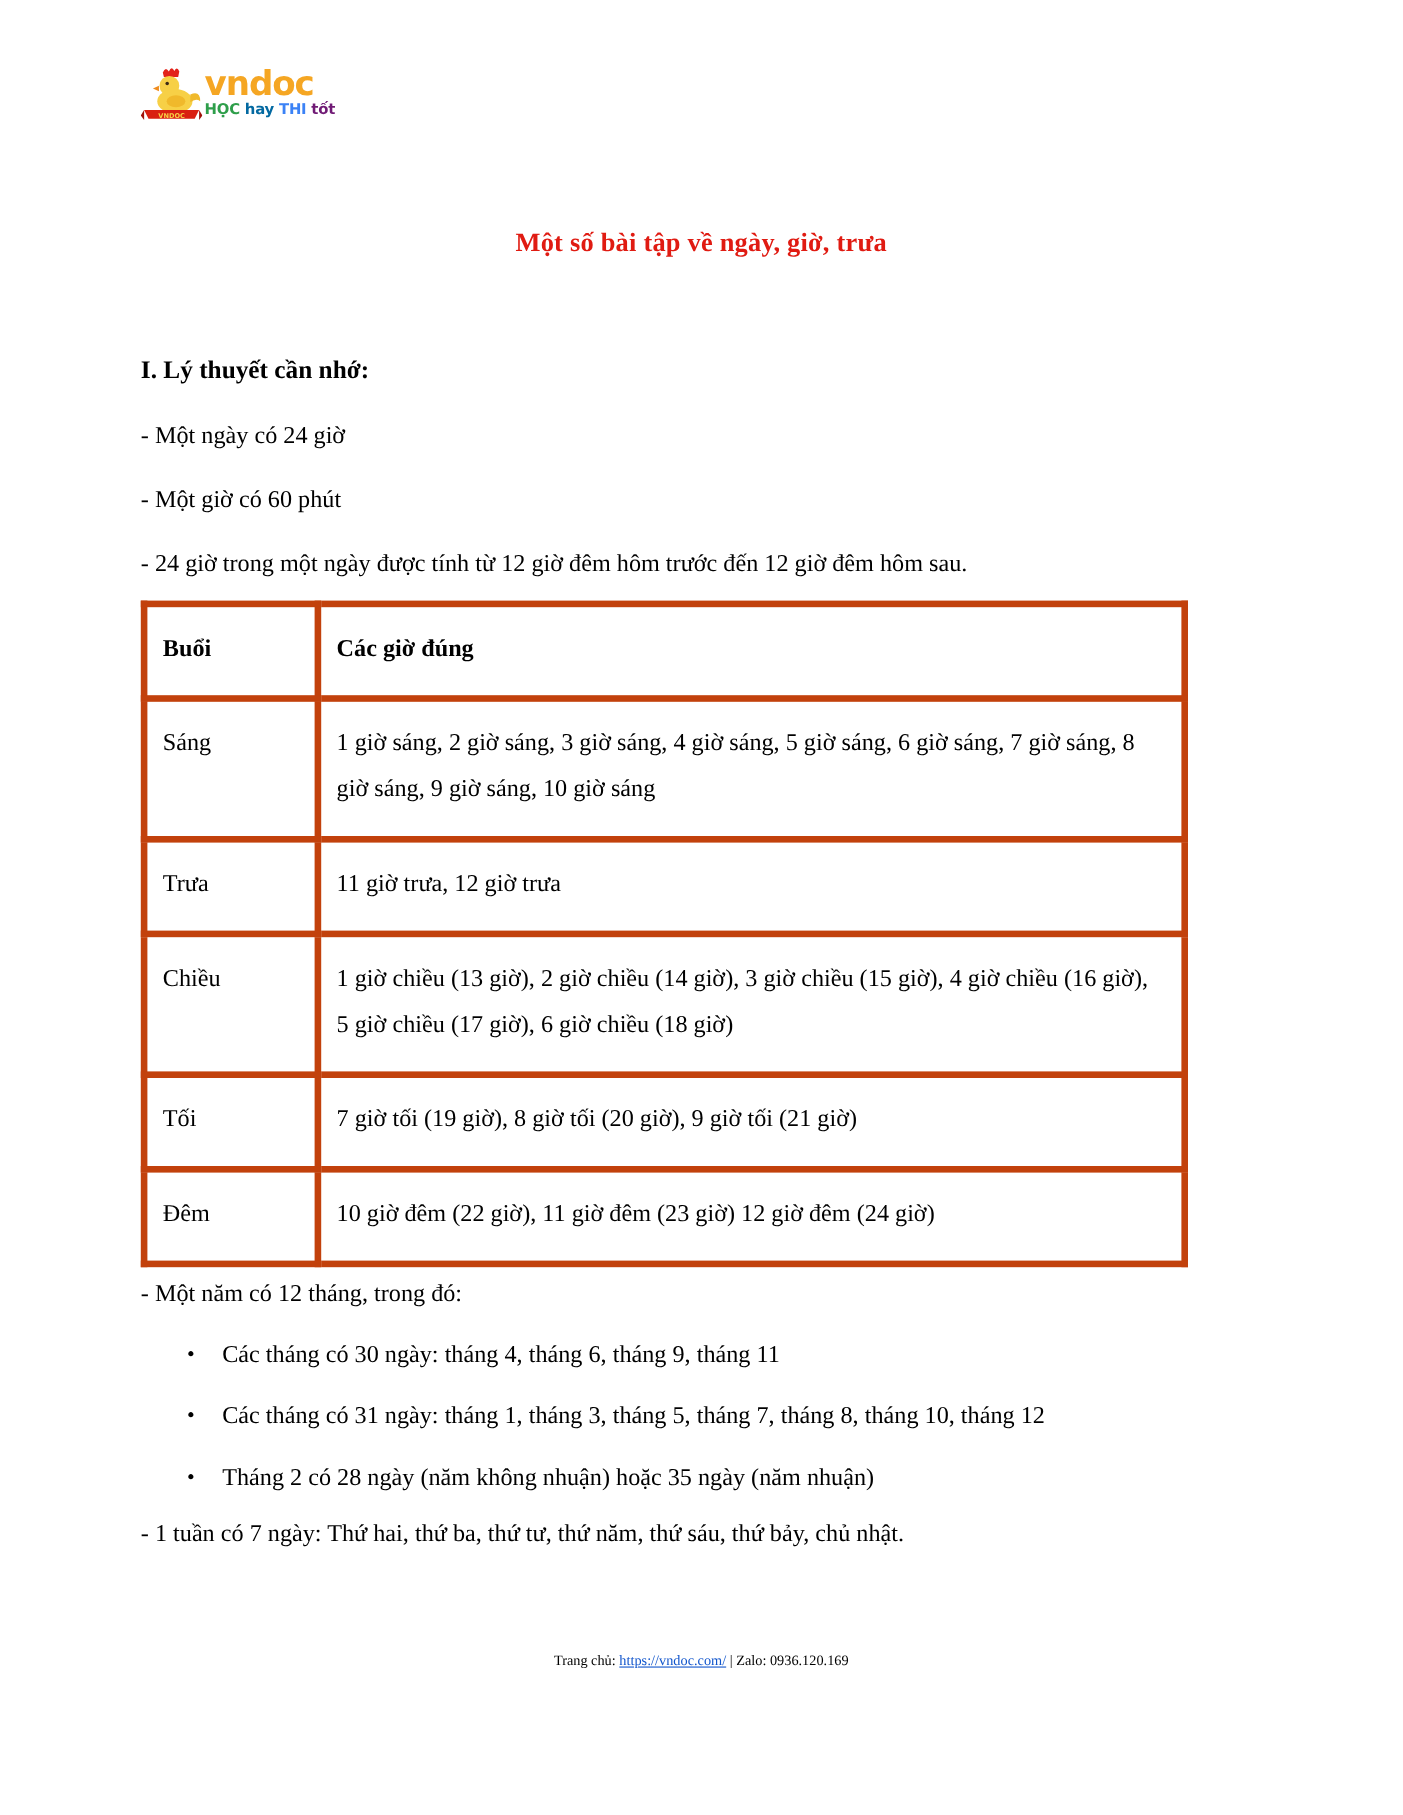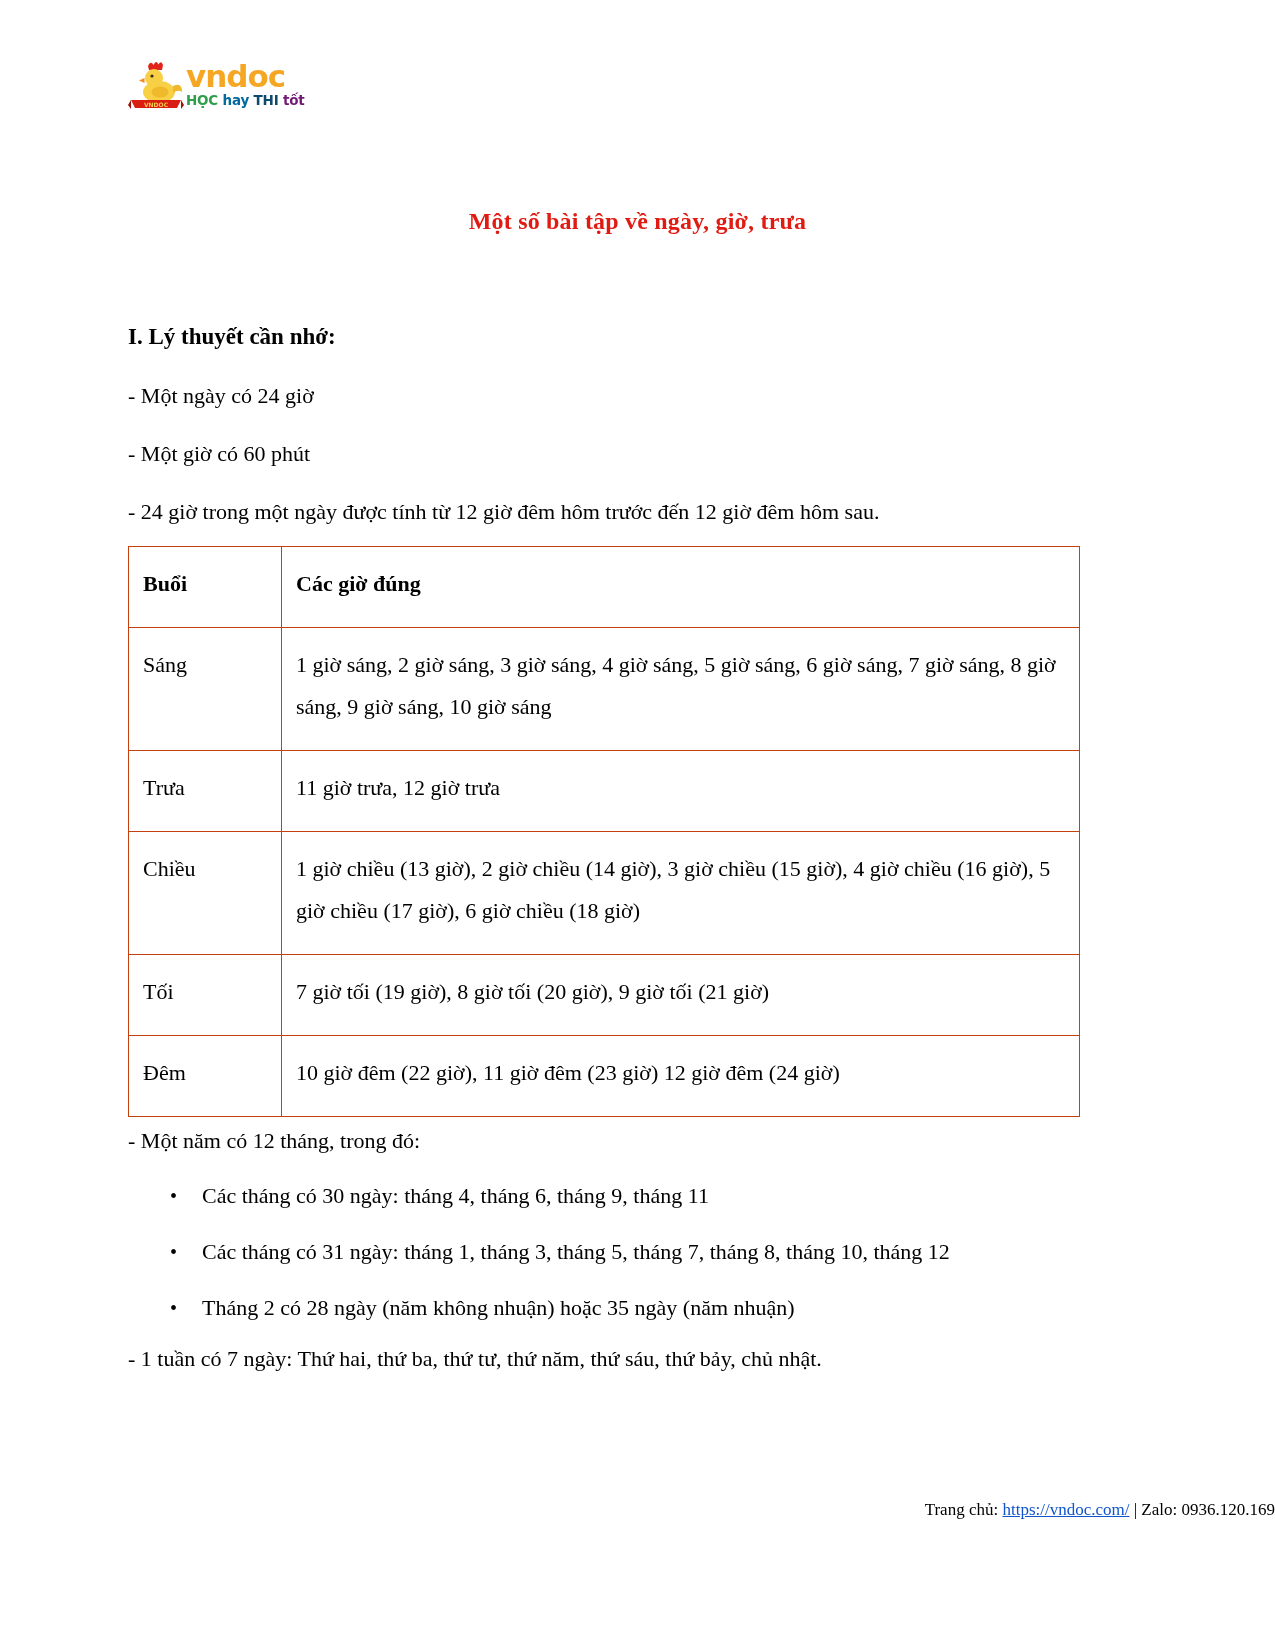--- a/index.html
+++ b/index.html
@@ -50,21 +50,21 @@
   .logo-tag {
     font-family: "DejaVu Sans", sans-serif;
     font-weight: bold;
     font-size: 13.5px;
     line-height: 16px;
     letter-spacing: -0.2px;
     white-space: nowrap;
   }
   .tag-green { color: #2E9E4A; }
   .tag-dark  { color: #0369a1; }
-  .tag-red   { color: #0c4a6e; margin-top: 43px; }
+  .tag-red   { color: #3b82f6; margin-top: 43px; }
   .tag-gold  { color: #701a75; }
 
   
   .doc-title {
     position: absolute;
     left: 0;
     top: 152px;
     width: 1275px;
     text-align: center;
     font-size: 24px;
@@ -109,21 +109,21 @@
   }
 
   
   table.hours-table {
     border-collapse: collapse;
     width: 952px;
     margin: 0 0 8px 0;
     table-layout: fixed;
   }
   table.hours-table td, table.hours-table th {
-    border: 1px solid #c2410c;
+    border: 6px solid #c2410c;
     vertical-align: top;
     padding: 16px 14px 22px 14px;
     font-size: 22px;
     line-height: 42px;
     text-align: left;
   }
   table.hours-table th {
     font-weight: bold;
   }
   .col-buoi { width: 124px; }
@@ -148,22 +148,22 @@
     top: 0;
     font-size: 20px;
   }
 
   
   .footer {
     position: absolute;
     left: 0;
     top: 1498px;
     width: 1275px;
-    text-align: right;
-    font-size: 17px;
+    text-align: center;
+    font-size: 13px;
     line-height: 24px;
     color: #000000;
   }
   .footer a {
     color: #1155CC;
     text-decoration: underline;
   }
 </style>
 </head>
 <body>

